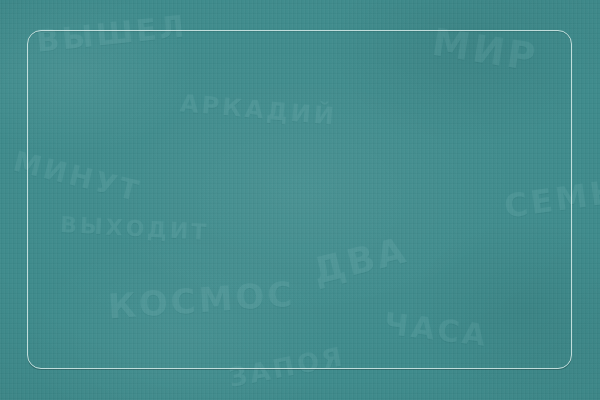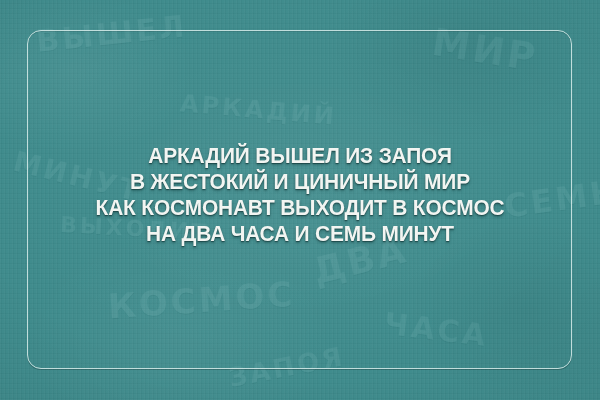--- a/index.html
+++ b/index.html
@@ -130,20 +130,14 @@
       <span style="left: 2%; top: 40%; font-size: 28px; transform: rotate(14deg);">МИНУТ</span>
       <span style="left: 84%; top: 45%; font-size: 32px; transform: rotate(-8deg);">СЕМЬ</span>
       <span style="left: 30%; top: 24%; font-size: 24px; transform: rotate(5deg);">АРКАДИЙ</span>
       <span style="left: 52%; top: 60%; font-size: 36px; transform: rotate(-14deg);">ДВА</span>
       <span style="left: 10%; top: 54%; font-size: 22px; transform: rotate(3deg);">ВЫХОДИТ</span>
     </div>
   <div class="tex tex-vignette"></div>
 
   <div class="frame"></div>
 
-  <div class="quote">
-    <span class="line">АРКАДИЙ ВЫШЕЛ ИЗ ЗАПОЯ</span>
-    <span class="line">В ЖЕСТОКИЙ И ЦИНИЧНЫЙ МИР</span>
-    <span class="line">КАК КОСМОНАВТ ВЫХОДИТ В КОСМОС</span>
-    <span class="line">НА ДВА ЧАСА И СЕМЬ МИНУТ</span>
-  </div>
 
 </div>
 
 </body></html>

